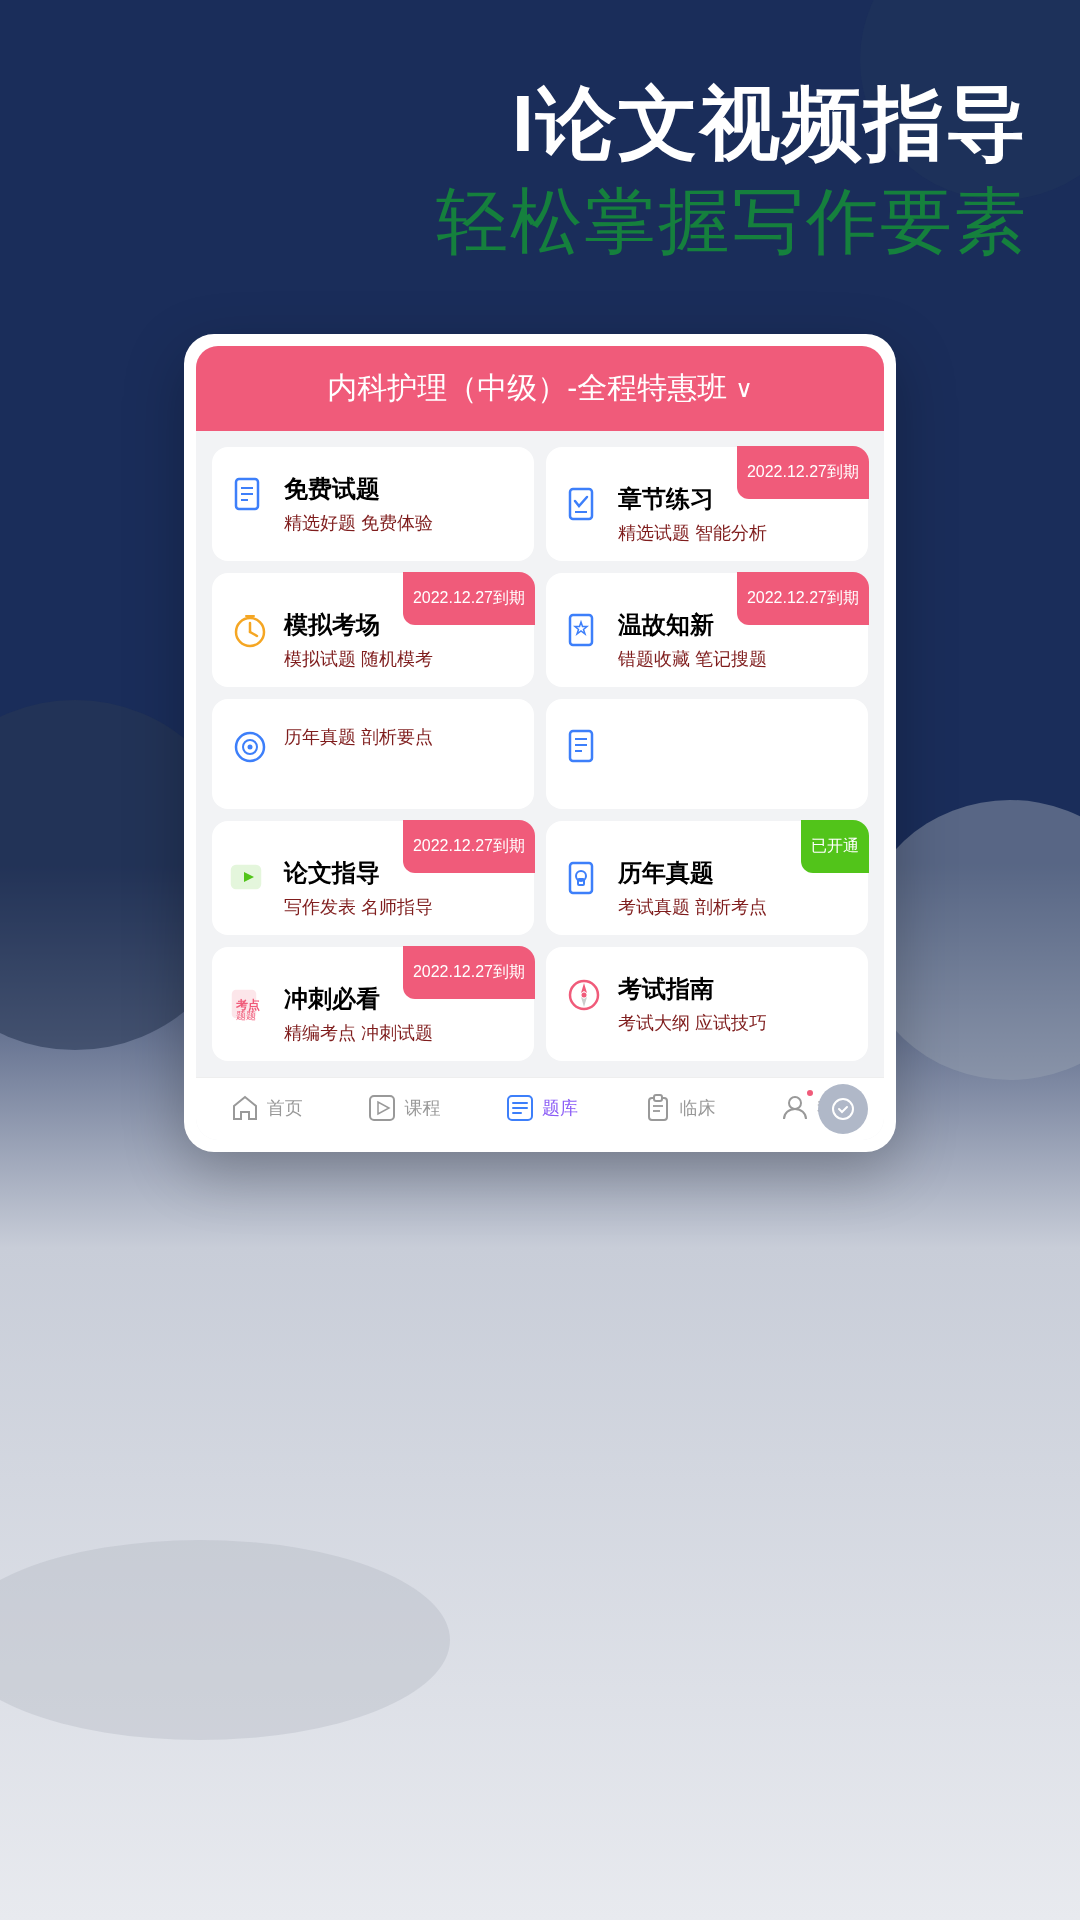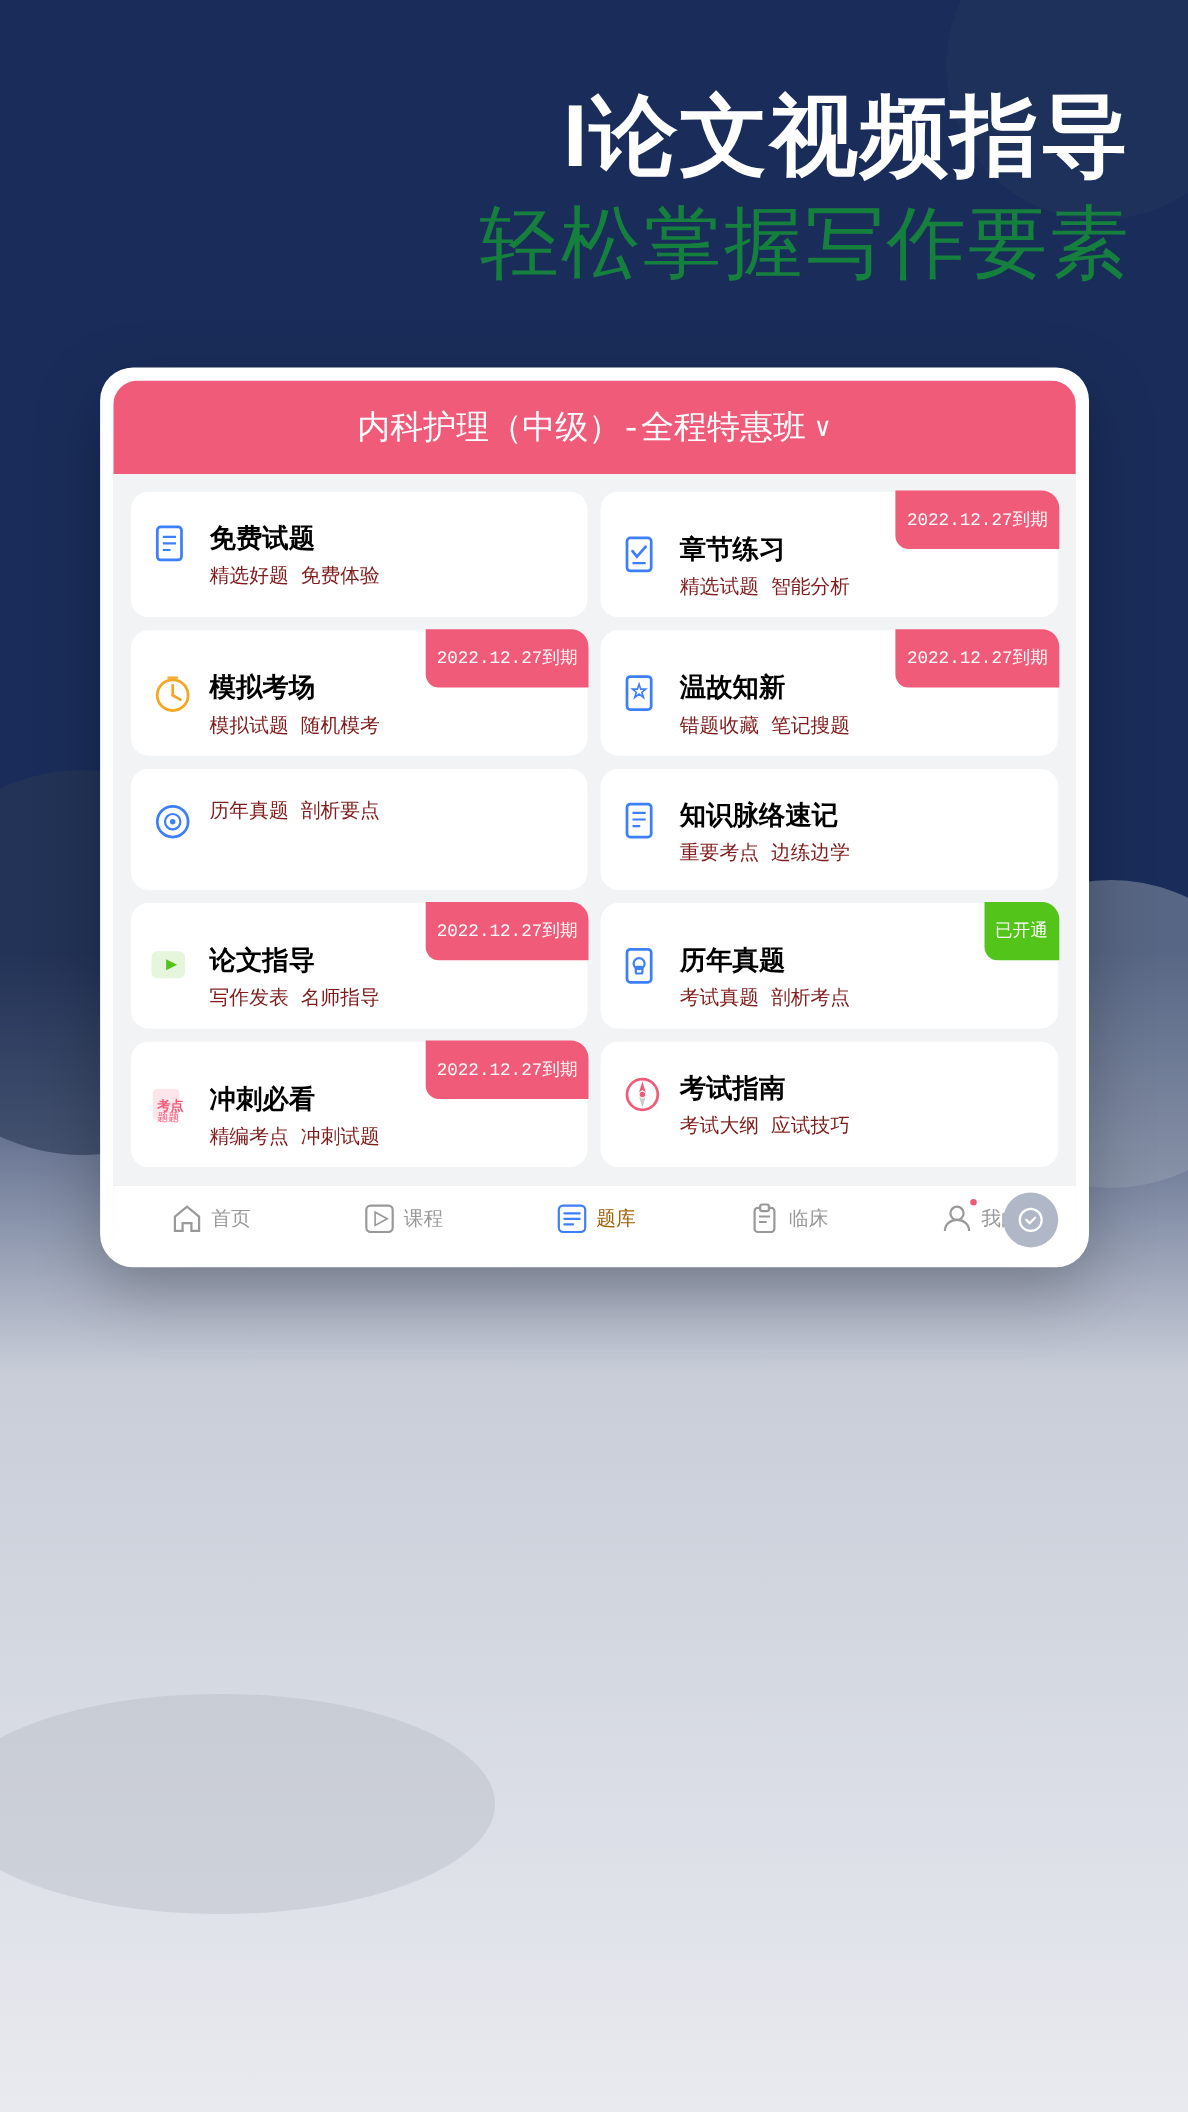--- a/index.html
+++ b/index.html
@@ -74,26 +74,25 @@
       line-height: 1.2;
       letter-spacing: 2px;
       margin-top: 10px;
     }
 
     
     .tablet-mockup {
       position: relative;
       z-index: 2;
       margin: 30px auto 0 auto;
-      width: 899px;
+      width: 712px;
       background: #ffffff;
       border-radius: 30px;
       padding: 12px;
       box-shadow: 0 20px 60px rgba(0,0,0,0.25);
-      font-family: Liberation Mono, monospace;
     }
 
     .tablet-inner {
       background: #f2f3f5;
       border-radius: 22px;
       overflow: hidden;
     }
 
     
     .app-header {
@@ -195,21 +194,21 @@
       height: 36px;
       display: flex;
       align-items: center;
       justify-content: center;
     }
     .nav-label {
       font-size: 18px;
       color: #999999;
     }
     .nav-label-active {
-      color: #a16207;
+      color: #8b5cf6;
       text-align: center;
     }
     .nav-icon-active svg path,
     .nav-icon-active svg rect,
     .nav-icon-active svg circle {
       stroke: #3d7ffa;
     }
 
     
     .fab {
@@ -333,24 +332,20 @@
 
       <div class="card">
         <div class="card-icon-area">
           <div class="card-icon">
             <svg width="38" height="38" viewBox="0 0 38 38" fill="none">
               <rect x="5" y="3" width="22" height="30" rx="3" stroke="#3d7ffa" stroke-width="2.5" fill="none"></rect>
               <line x1="10" y1="11" x2="22" y2="11" stroke="#3d7ffa" stroke-width="2"></line>
               <line x1="10" y1="17" x2="22" y2="17" stroke="#3d7ffa" stroke-width="2"></line>
               <line x1="10" y1="23" x2="17" y2="23" stroke="#3d7ffa" stroke-width="2"></line>
             </svg>
-          </div>
-          <div class="card-text-area">
-            <div class="card-title">知识脉络速记</div>
-            <div class="card-subtitle">重要考点 边练边学</div>
           </div>
         </div>
       </div>
 
       <div class="card">
         <div class="card-badge">2022.12.27到期</div>
         <div class="card-icon-area" style="margin-top:18px">
           <div class="card-icon">
             <svg width="40" height="38" viewBox="0 0 40 38" fill="none">
               <rect x="2" y="6" width="28" height="22" rx="4" fill="#52c41a" opacity="0.15" stroke="#52c41a" stroke-width="2.5"></rect>

